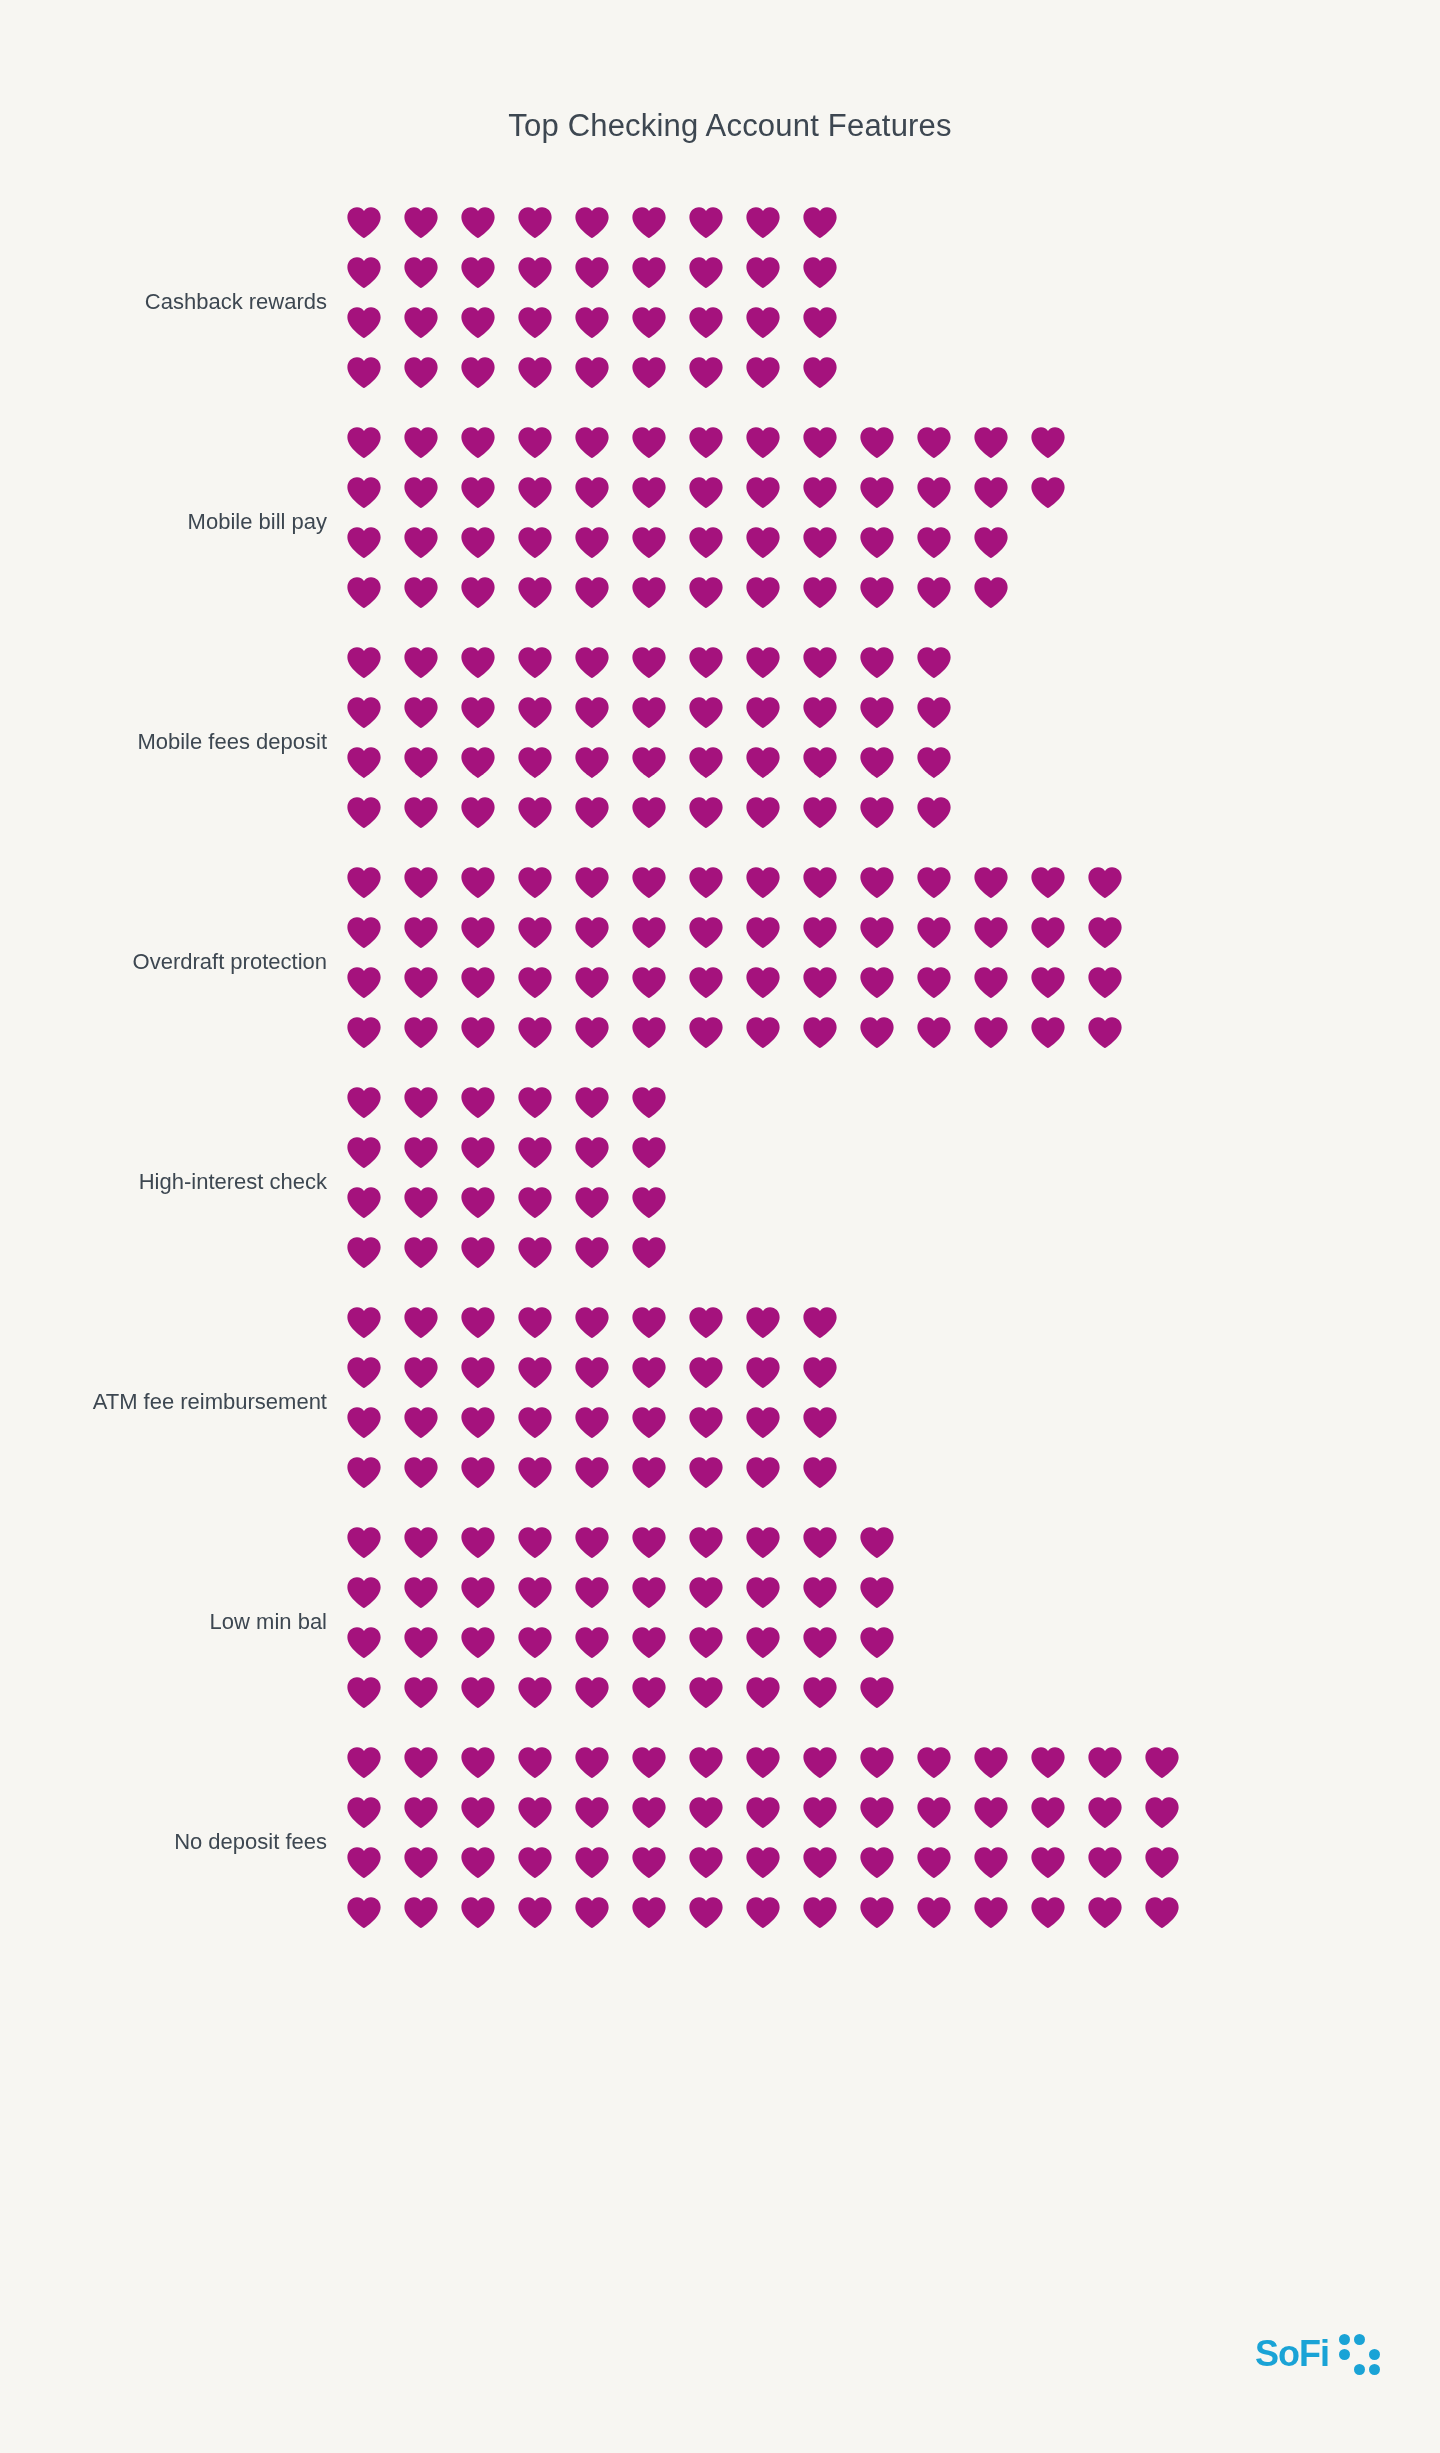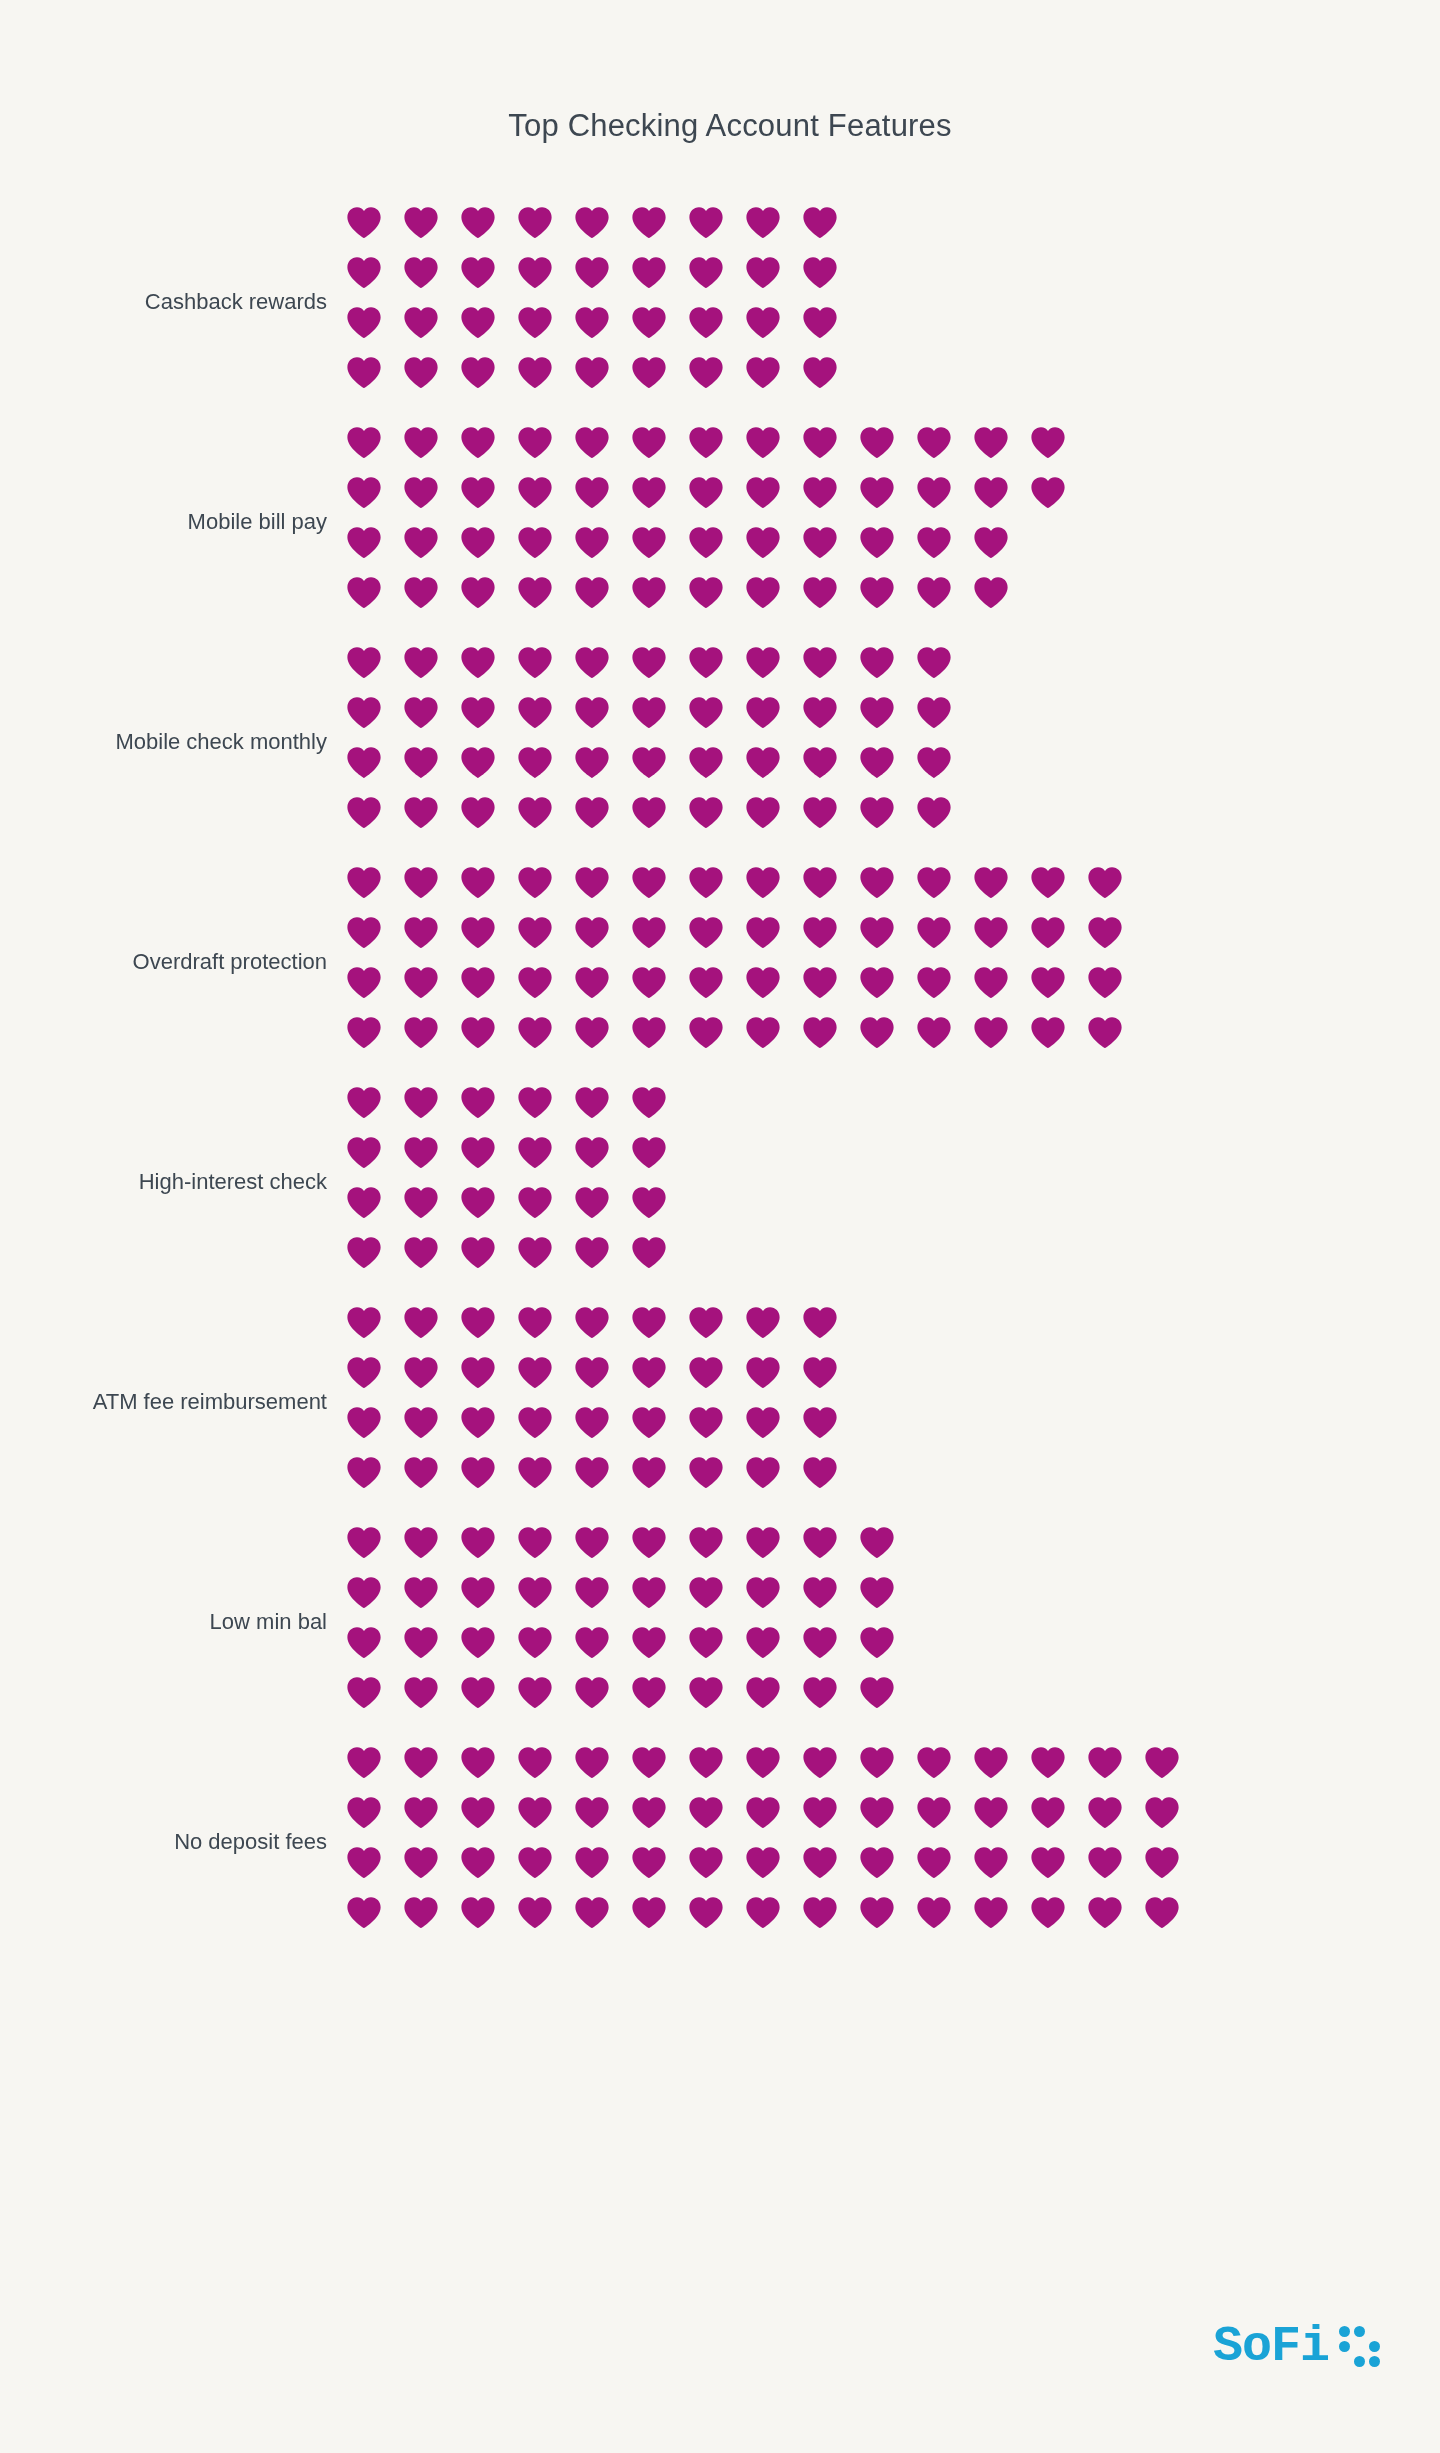--- a/index.html
+++ b/index.html
@@ -81,25 +81,25 @@
   }
   .logo {
     position: absolute;
     right: 60px;
     bottom: 78px;
     display: flex;
     align-items: center;
     gap: 10px;
   }
   .logo-text {
-    font-size: 50px;
+    font-size: 36px;
     font-weight: 700;
     color: #1aa3d6;
     letter-spacing: -1px;
-    font-family: Liberation Mono, monospace;
+    font-family: Liberation Sans, sans-serif;
   }
   .logo-dots {
     display: grid;
     grid-template-columns: repeat(3, 11px);
     grid-template-rows: repeat(3, 11px);
     gap: 4px;
   }
   .logo-dots i {
     display: block;
     width: 11px;
@@ -569,21 +569,21 @@
             </span>
             <span class="heart">
               <svg viewBox="0 0 32 28" xmlns="http://www.w3.org/2000/svg" aria-hidden="true">
                 <path fill="#a5127d" d="M16 27.5C16 27.5 2 19.2 2 9.9 2 5.2 5.6 1.6 10.1 1.6c2.6 0 4.8 1.3 5.9 3.2 1.1-1.9 3.3-3.2 5.9-3.2C26.4 1.6 30 5.2 30 9.9c0 9.3-14 17.6-14 17.6z"></path>
               </svg>
             </span>
           </div>
         </div>
       </div>
       <div class="row">
-        <div class="row-label">Mobile check monthly</div>
+        <div class="row-label">Mobile fees deposit</div>
         <div class="pictogram">
           <div class="picto-line">
             <span class="heart">
               <svg viewBox="0 0 32 28" xmlns="http://www.w3.org/2000/svg" aria-hidden="true">
                 <path fill="#a5127d" d="M16 27.5C16 27.5 2 19.2 2 9.9 2 5.2 5.6 1.6 10.1 1.6c2.6 0 4.8 1.3 5.9 3.2 1.1-1.9 3.3-3.2 5.9-3.2C26.4 1.6 30 5.2 30 9.9c0 9.3-14 17.6-14 17.6z"></path>
               </svg>
             </span>
             <span class="heart">
               <svg viewBox="0 0 32 28" xmlns="http://www.w3.org/2000/svg" aria-hidden="true">
                 <path fill="#a5127d" d="M16 27.5C16 27.5 2 19.2 2 9.9 2 5.2 5.6 1.6 10.1 1.6c2.6 0 4.8 1.3 5.9 3.2 1.1-1.9 3.3-3.2 5.9-3.2C26.4 1.6 30 5.2 30 9.9c0 9.3-14 17.6-14 17.6z"></path>

